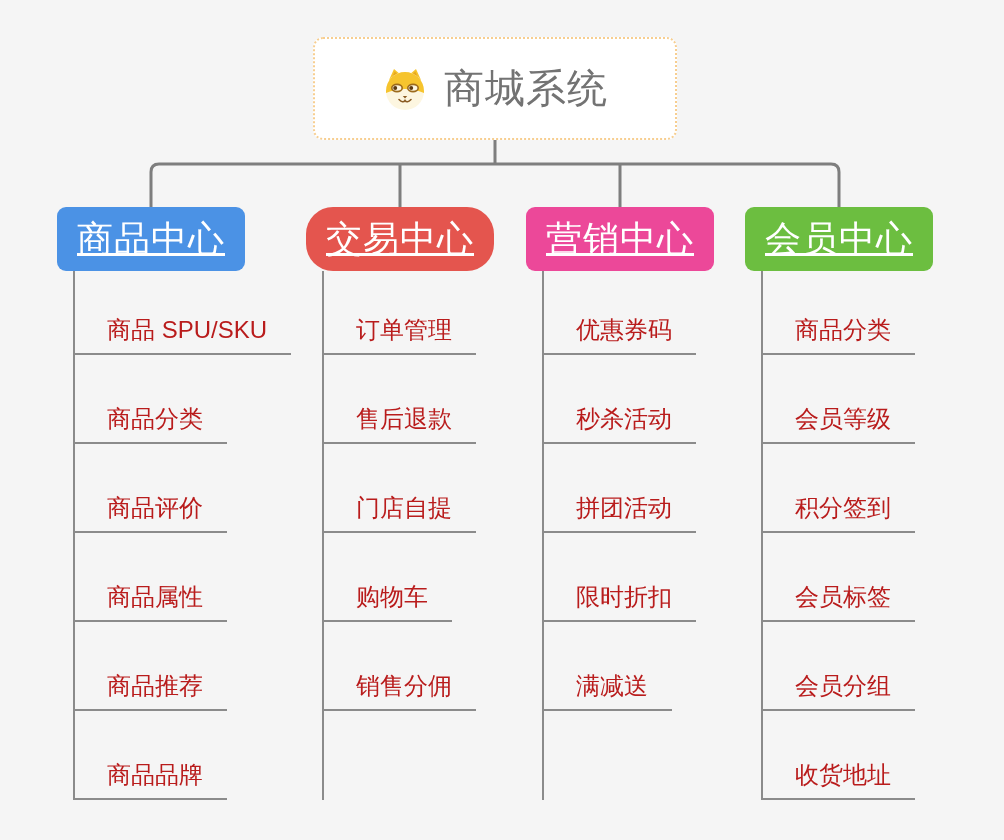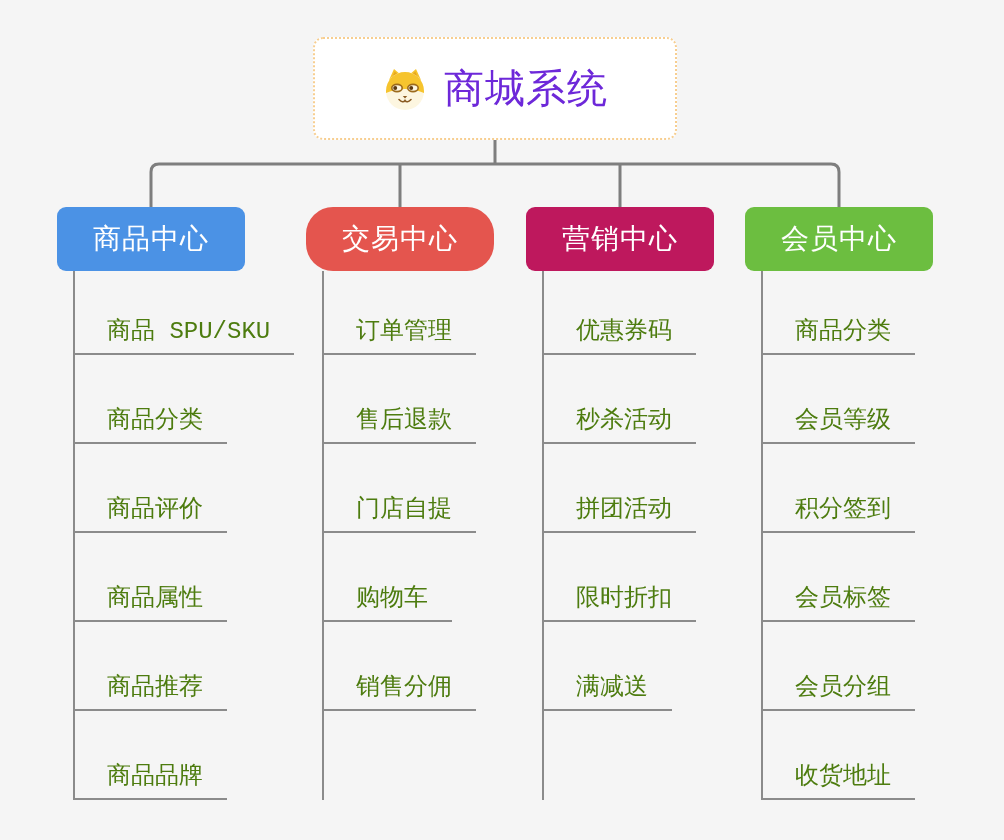--- a/index.html
+++ b/index.html
@@ -32,62 +32,62 @@
     border-radius: 10px;
     display: flex;
     align-items: center;
     justify-content: center;
     gap: 16px;
     cursor: pointer;
   }
   .root-title {
     font-size: 40px;
     letter-spacing: 1px;
-    color: #6d28d9;
+    color: #737373;
   }
   .dog-icon { display: block; }
   
   .branch-col {
     position: absolute;
     top: 207px;
     width: 260px;
   }
   .branch-box {
     width: 188px;
     height: 64px;
     box-sizing: border-box;
     border-radius: 9px;
     display: flex;
     align-items: center;
     justify-content: center;
     color: #ffffff;
-    font-size: 28px;
+    font-size: 36px;
     letter-spacing: 1px;
     cursor: pointer;
+    text-decoration: underline;
   }
   .leaf-list {
     margin-left: 16px;
     height: 529px;
     border-left: 2px solid #8b8b8b;
   }
   .leaf-row {
     height: 89px;
     display: flex;
     align-items: flex-end;
   }
   .leaf-row:first-child { height: 84px; }
   .leaf-node {
     display: inline-block;
     white-space: nowrap;
     font-size: 24px;
-    color: #4d7c0f;
+    color: #b91c1c;
     padding: 0 24px 7px 32px;
     border-bottom: 2px solid #8b8b8b;
     cursor: pointer;
-    font-family: Liberation Mono, monospace;
   }
 </style>
 </head>
 <body>
 
 <div id="canvas">
 
   <svg id="connectors" viewBox="0 0 1004 840" xmlns="http://www.w3.org/2000/svg">
       <path d="M495 140 L495 164 M151 207 L151 172 Q151 164 159 164 L831 164 Q839 164 839 172 L839 207 M400 164 L400 207 M620 164 L620 207 " fill="none" stroke="#7e7e7e" stroke-width="3"></path>
     </svg>
@@ -155,21 +155,21 @@
         </div>
         <div class="leaf-row">
           <div class="leaf-node">购物车</div>
         </div>
         <div class="leaf-row">
           <div class="leaf-node">销售分佣</div>
         </div>
       </div>
   </div>
     <div class="branch-col" style="left: 526px;">
-    <div class="branch-box" style="background: #be185d;">
+    <div class="branch-box" style="background: #ec4899;">
       <span class="branch-label">营销中心</span>
     </div>
     <div class="leaf-list">
         <div class="leaf-row">
           <div class="leaf-node">优惠券码</div>
         </div>
         <div class="leaf-row">
           <div class="leaf-node">秒杀活动</div>
         </div>
         <div class="leaf-row">

